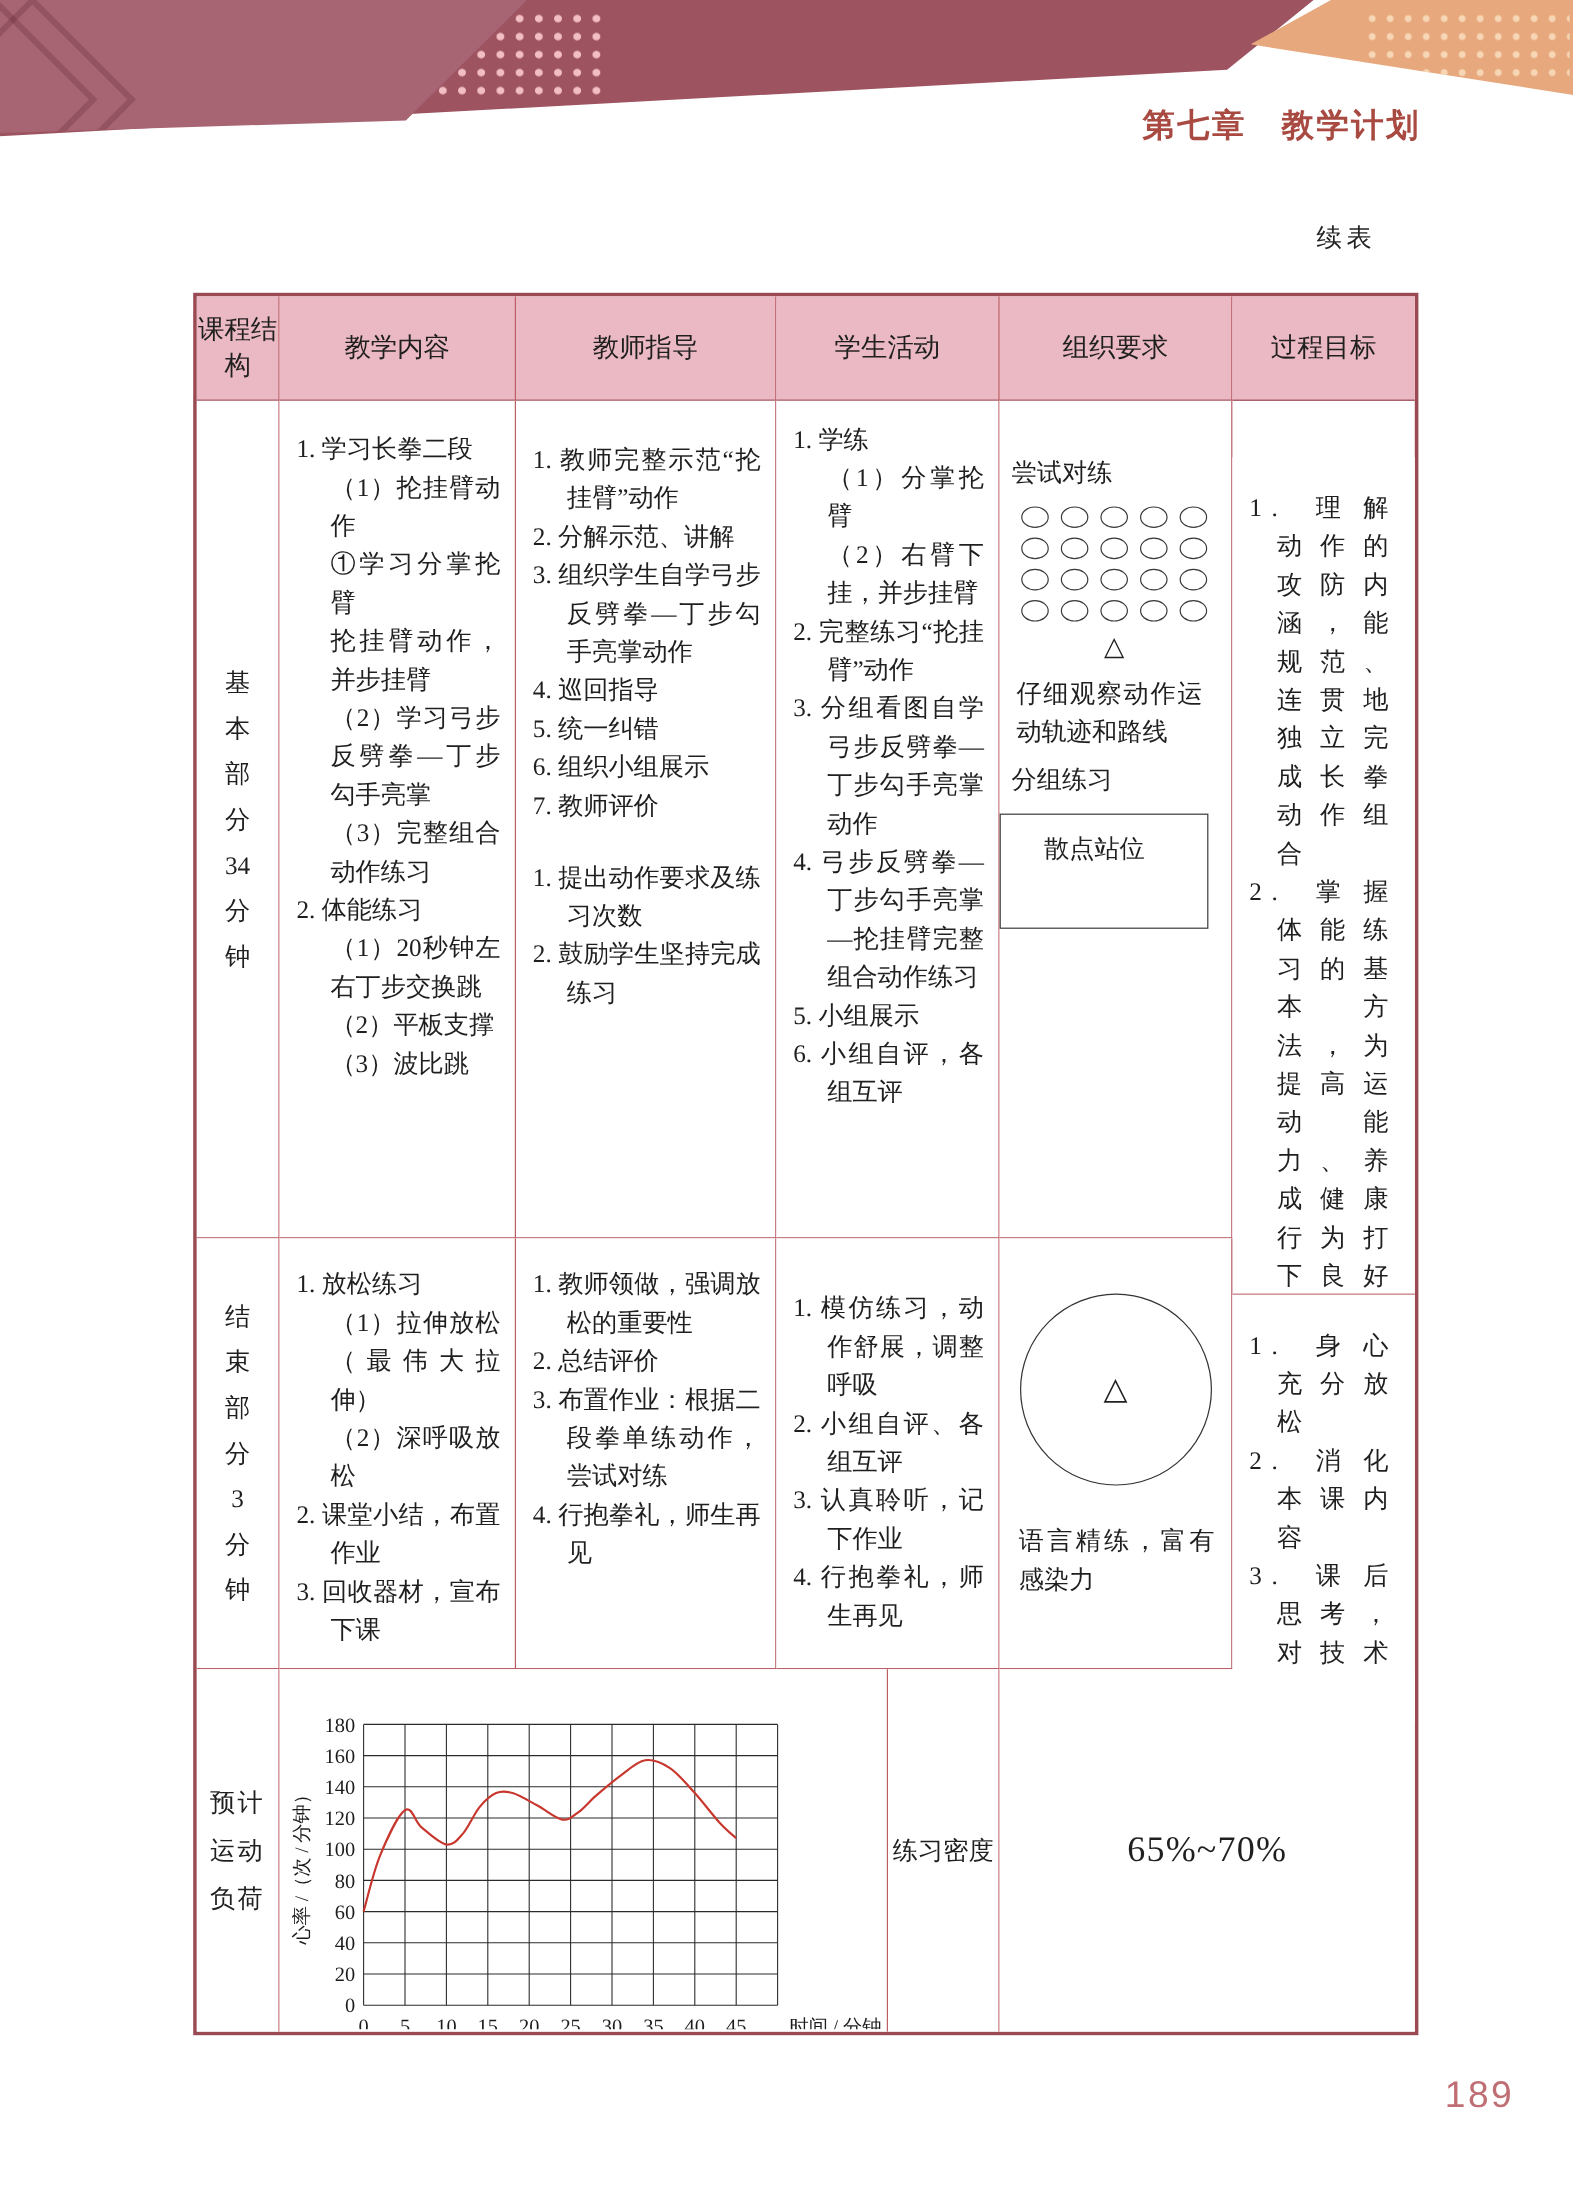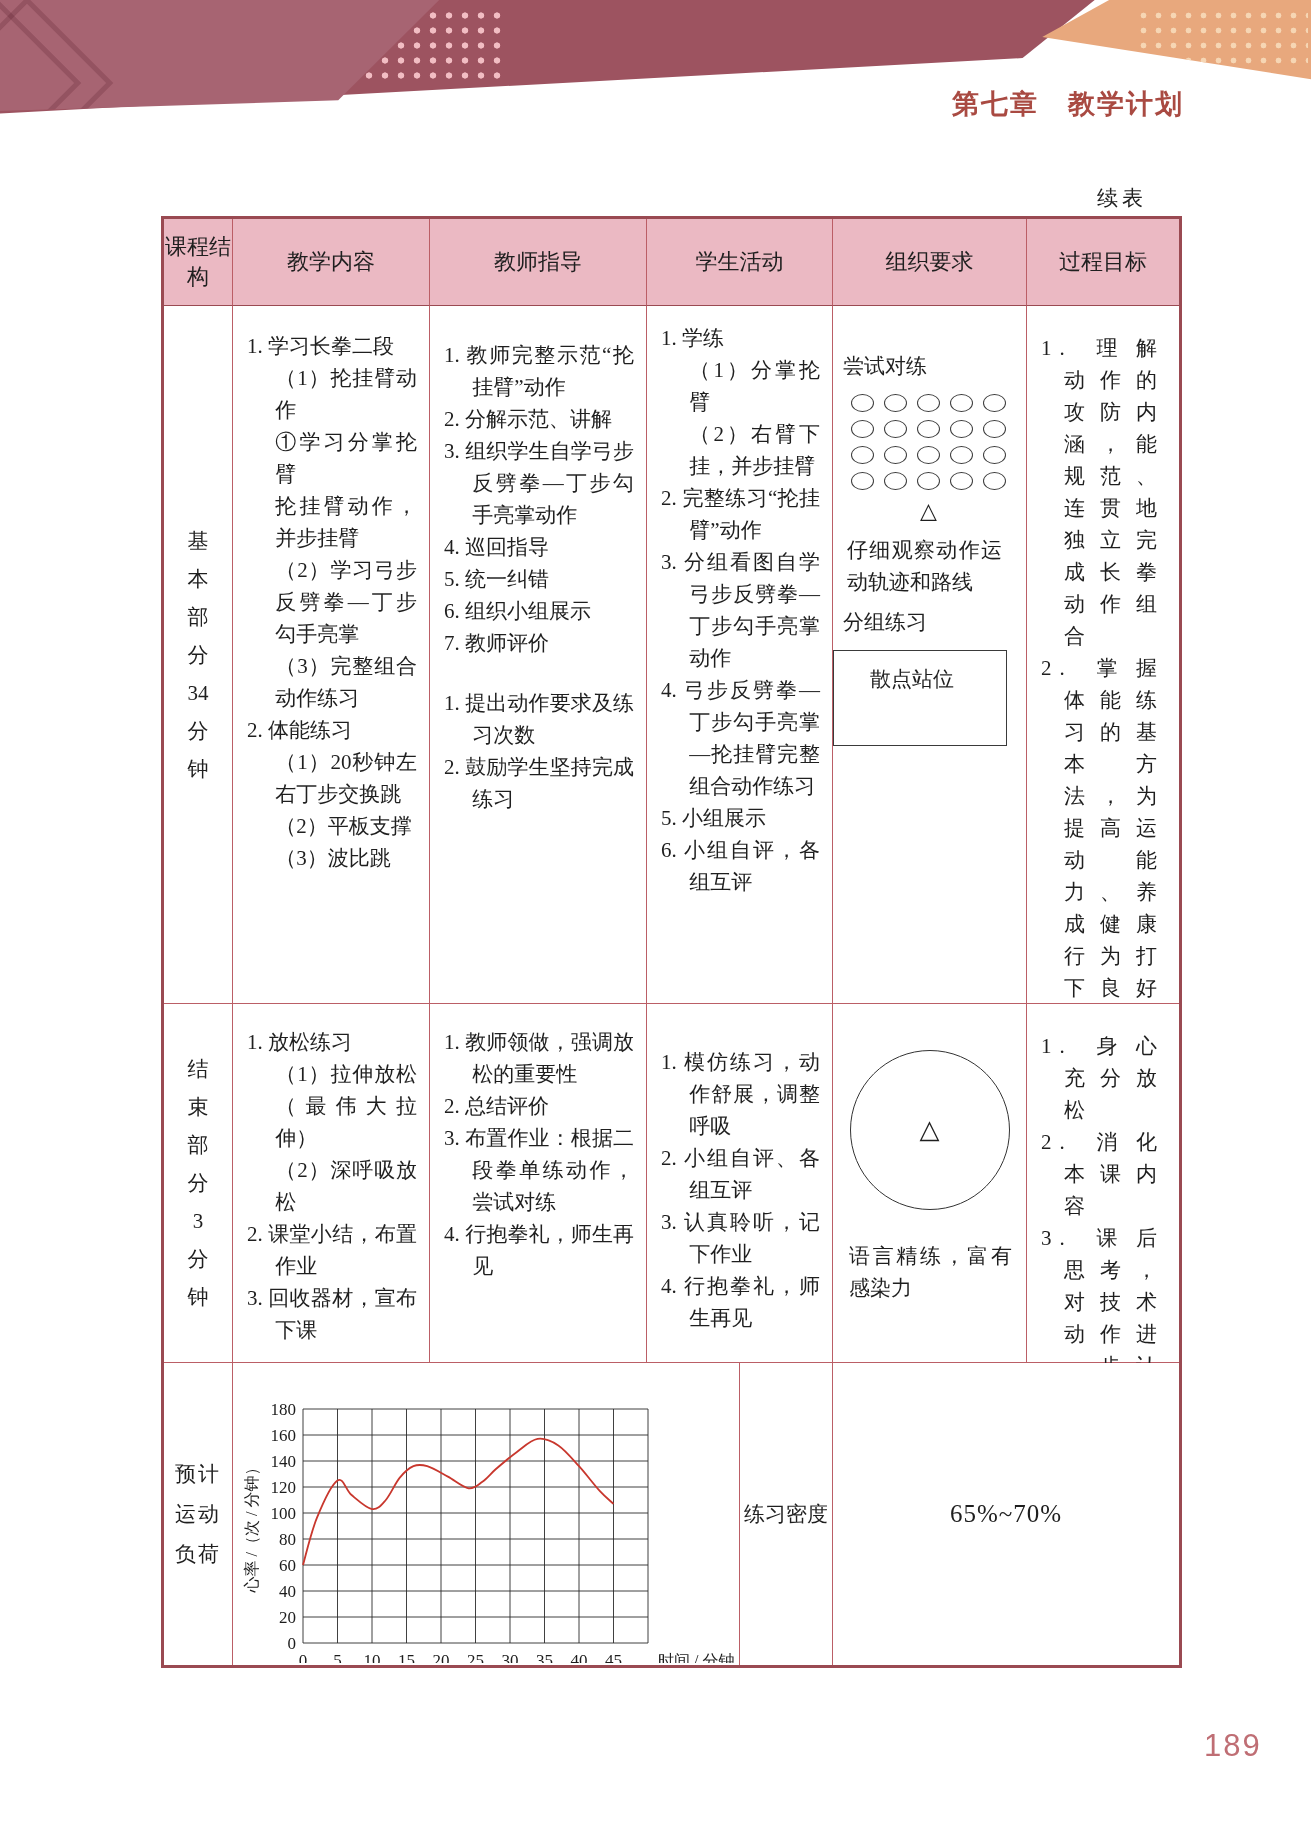--- a/index.html
+++ b/index.html
@@ -26,21 +26,21 @@
     transform:rotate(45deg);top:22px;}
   .c1{left:-34px;} .c2{left:-66px;}
 
   .chapter{position:absolute;top:86px;right:127px;font-family:"Liberation Sans","DejaVu Sans",sans-serif;
     font-weight:bold;font-size:27px;letter-spacing:2px;color:var(--title_red,#a94a42);}
   .cont{position:absolute;top:184px;right:164px;font-size:21px;letter-spacing:4px;color:#222;}
   .pageno{position:absolute;top:1728px;left:1204px;font-family:"Liberation Sans","DejaVu Sans",sans-serif;
     font-size:31px;letter-spacing:2px;color:var(--pagenum,#bf6e74);}
 
   
-  .tbl{position:absolute;left:161px;top:216px;width:1021px;height:1452px;
+  .tbl{position:absolute;left:161px;top:244px;width:1021px;height:1452px;
     border:3px solid var(--border_dark,#9a4a52);box-sizing:border-box;}
   .cell{position:absolute;box-sizing:border-box;background:#fff;
     border-right:1px solid var(--border_light,#bb5e66);
     border-bottom:1px solid var(--border_light,#bb5e66);
     font-size:21px;line-height:32px;text-align:justify;text-justify:inter-character;}
   .lastc{border-right:none;} .lastr{border-bottom:none;}
   
   .c0{left:0;width:69px;} .col1{left:69px;width:197px;} .col2{left:266px;width:217px;}
   .col3{left:483px;width:186px;} .col4{left:669px;width:194px;} .col5{left:863px;width:152px;}
   
@@ -52,41 +52,41 @@
     text-align:center;font-size:22px;line-height:30px;border-bottom:1px solid var(--border_dark,#9a4a52);}
   .vcell{display:flex;flex-direction:column;align-items:center;justify-content:center;
     text-align:center;line-height:38px;}
   .vwide div{line-height:40px;letter-spacing:2px;}
 
   .txt{padding:24px 12px 0 14px;}
   .gtop{padding-top:33px;}
   .li1{padding-left:1.35em;text-indent:-1.35em;}
   .li2{padding-left:1.35em;}
   .gap{margin-top:28px;}
-  .goals{padding:26px 14px 0 14px;letter-spacing:8px;}
+  .goals{padding:26px 14px 0 14px;letter-spacing:8px;margin-top:47px;}
   .goals .li1{padding-left:1.1em;text-indent:-1.1em;}
 
   
   .org1{padding:44px 10px 0 8px;}
   .orglabel{margin-bottom:12px;padding-left:2px;}
   .frow{text-align:center;margin-bottom:9px;height:17px;line-height:0;}
   .fcirc{display:inline-block;width:21px;height:16px;border:1.5px solid #3a3a3a;
     border-radius:50%;margin:0 5px;vertical-align:top;}
   .tri{text-align:center;font-size:22px;margin:4px 0 10px;line-height:26px;}
   .orgnote{margin:0 14px 8px 6px;}
   .sbox{margin:10px 0 18px -8px;width:174px;height:96px;border:1.3px solid #3a3a3a;
     box-sizing:border-box;padding:12px 0 0 36px;}
   
   .org2{padding:46px 0 0 0;}
   .bigcircle{width:158px;height:158px;border:1.3px solid #333;border-radius:50%;
     margin:0 auto;display:flex;align-items:center;justify-content:center;font-size:26px;}
   .org2note{margin:30px 14px 0 16px;}
 
   .denscell{display:flex;align-items:center;justify-content:center;text-align:center;line-height:34px;}
-  .valcell{display:flex;align-items:center;justify-content:center;font-size:25px;letter-spacing:1px;}
+  .valcell{display:flex;align-items:center;justify-content:center;font-size:30px;letter-spacing:1px;}
   .chartcell{padding:0;}
   svg{font-family:"Liberation Serif","DejaVu Serif",serif;}
 </style>
 </head>
 <body>
 
 <div class="page">
 
   <div class="band">
     <div class="band-dark">

